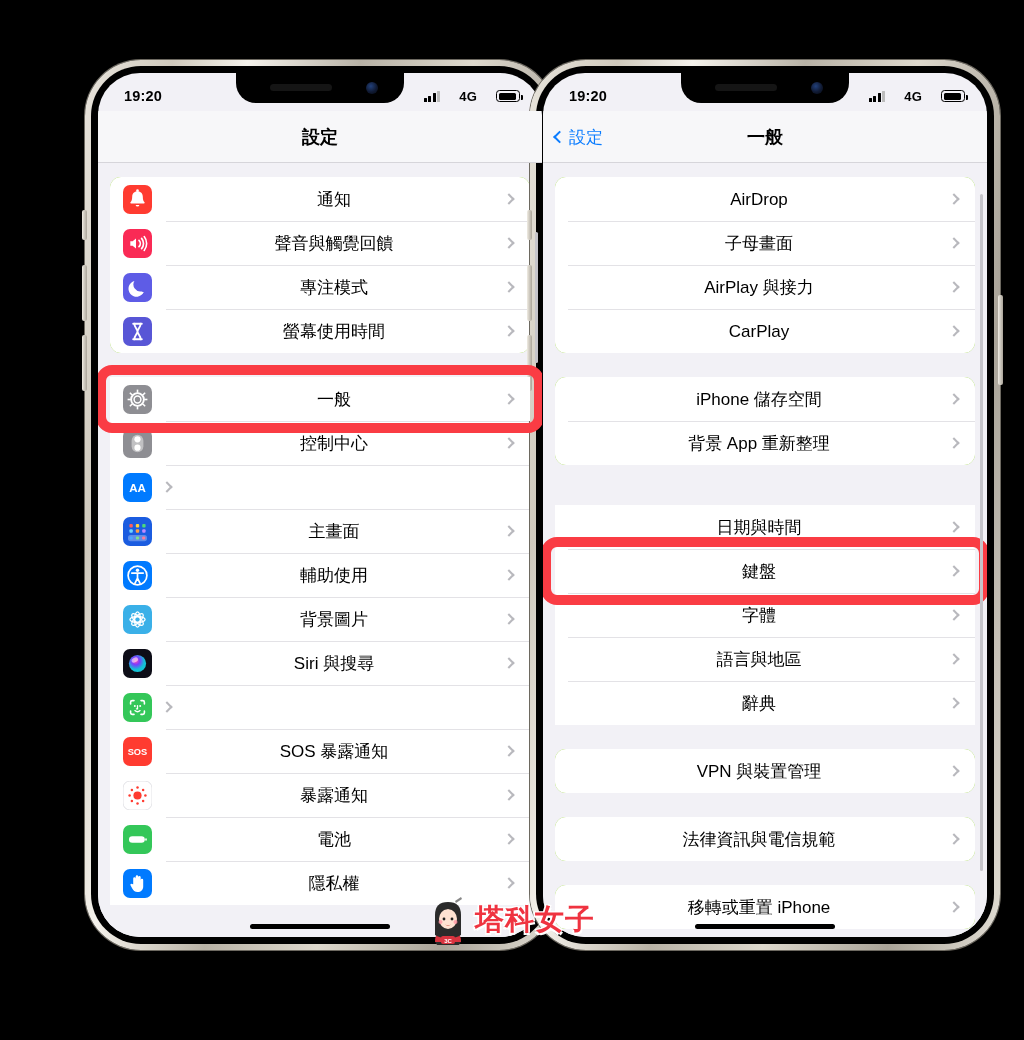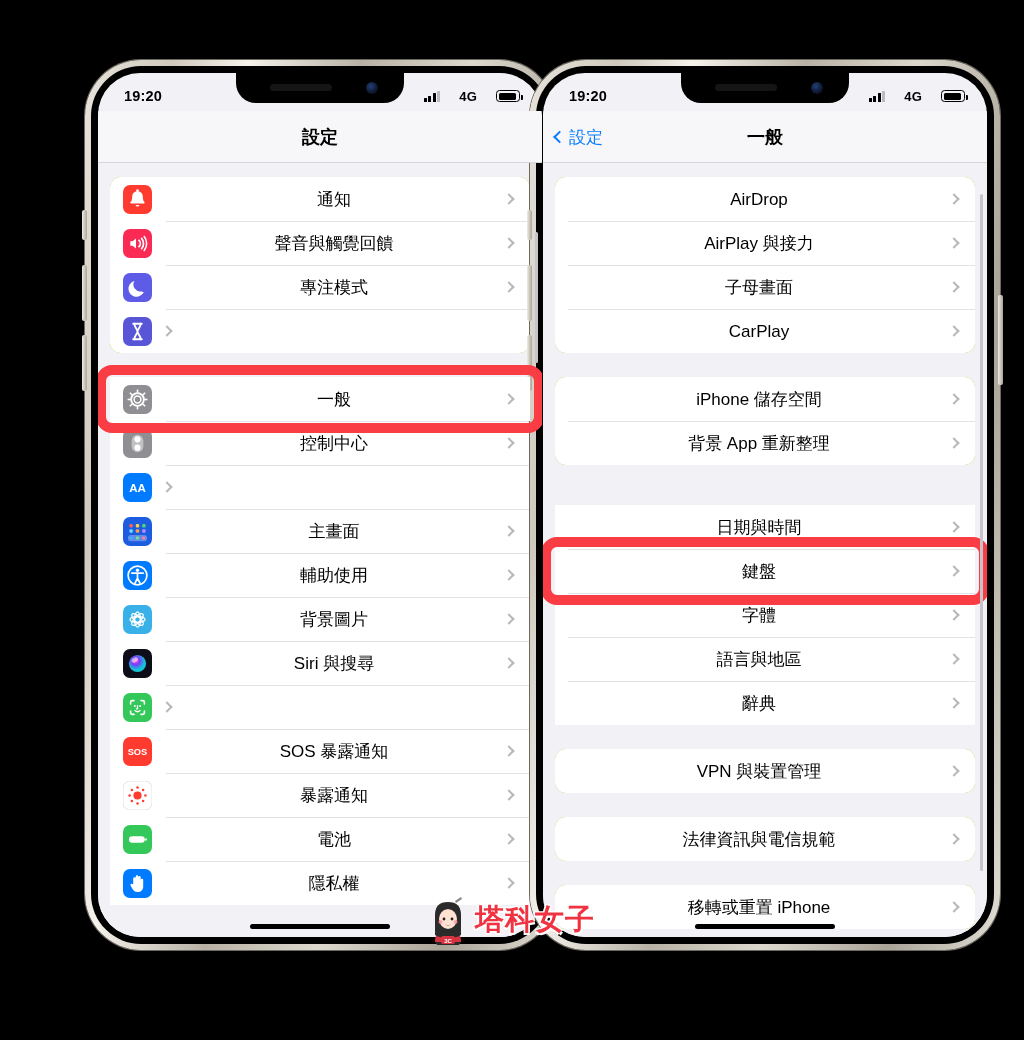--- a/index.html
+++ b/index.html
@@ -232,20 +232,21 @@
               <span class="arrow"></span>
             </div>
             <div class="row has-icon">
               <span class="ico">
                 <svg width="29" height="29" viewBox="0 0 29 29">
                   <rect width="29" height="29" rx="7" fill="#5856d6"></rect>
                   <path d="M10.2 6.8h8.6M10.2 22.2h8.6" stroke="#fff" stroke-width="1.9" stroke-linecap="round"></path>
                   <path d="M11.4 6.8c0 4 3.1 5.1 3.1 7.7s-3.1 3.7-3.1 7.7M17.6 6.8c0 4-3.1 5.1-3.1 7.7s3.1 3.7 3.1 7.7" stroke="#fff" stroke-width="1.9" fill="none" stroke-linecap="round"></path>
                 </svg>
               </span>
+              <span class="row-label">螢幕使用時間</span>
               <span class="arrow"></span>
             </div>
           </div>
           <div class="spacer lg"></div>
           <div class="group" style="overflow: visible;">
             <div class="row has-icon hl-wrap hl" style="z-index: 13;">
               <span class="ico">
                 <svg width="29" height="29" viewBox="0 0 29 29">
                   <rect width="29" height="29" rx="7" fill="#8e8e93"></rect>
                   <g fill="#fff">
@@ -481,25 +482,25 @@
       </div>
 
       <div class="content" id="right-content">
           <div class="spacer" style="height: 14px;"></div>
           <div class="group">
             <div class="row">
               <span class="row-label">AirDrop</span>
               <span class="arrow"></span>
             </div>
             <div class="row">
+              <span class="row-label">子母畫面</span>
+              <span class="arrow"></span>
+            </div>
+            <div class="row">
               <span class="row-label">AirPlay 與接力</span>
-              <span class="arrow"></span>
-            </div>
-            <div class="row">
-              <span class="row-label">子母畫面</span>
               <span class="arrow"></span>
             </div>
             <div class="row">
               <span class="row-label">CarPlay</span>
               <span class="arrow"></span>
             </div>
           </div>
           <div class="spacer lg"></div>
           <div class="group">
             <div class="row">

